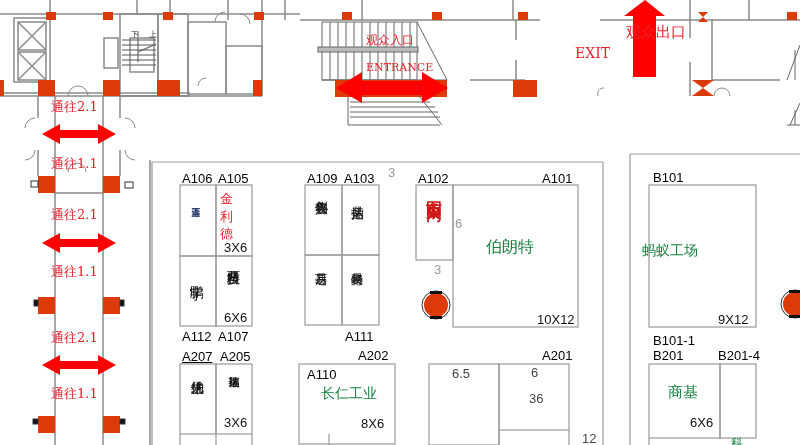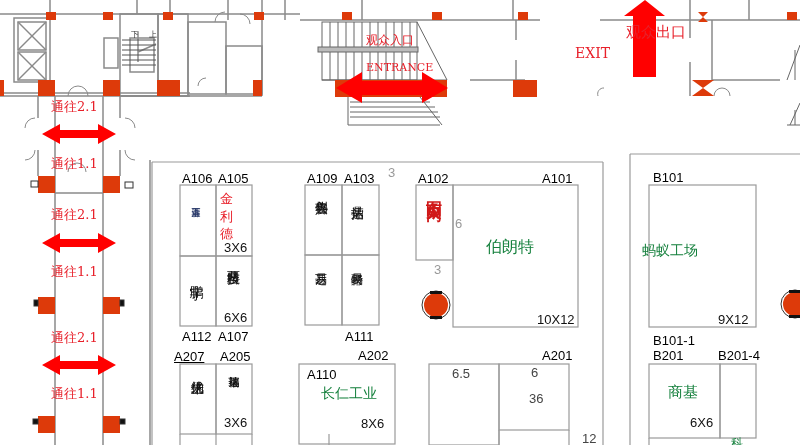--- a/index.html
+++ b/index.html
@@ -302,21 +302,21 @@
 </div>
 
 <div>
   <span class="lbl" style="left:653px;top:171px;">B101</span>
   <span class="booth-name" style="left:642px;top:244px;font-size:14px;">蚂蚁工场</span>
   <span class="dim" style="left:718px;top:313px;">9X12</span>
 </div>
 <span class="lbl" style="left:653px;top:334px;text-align:center;">B101-1</span>
 
 <div>
-  <span class="lbl" style="left:174px;top:350px;text-decoration:underline;">A207</span>
+  <span class="lbl" style="left:182px;top:350px;text-decoration:underline;">A207</span>
   <span class="vert" style="left:191px;top:371px;font-size:13px;">优上纳米</span>
 </div>
 <div>
   <span class="lbl" style="left:220px;top:350px;">A205</span>
   <span class="vert" style="left:228px;top:367px;font-size:11px;">福莱瑞达</span>
   <span class="dim" style="left:224px;top:416px;">3X6</span>
 </div>
 
 <div>
   <span class="lbl" style="left:358px;top:349px;">A202</span>

